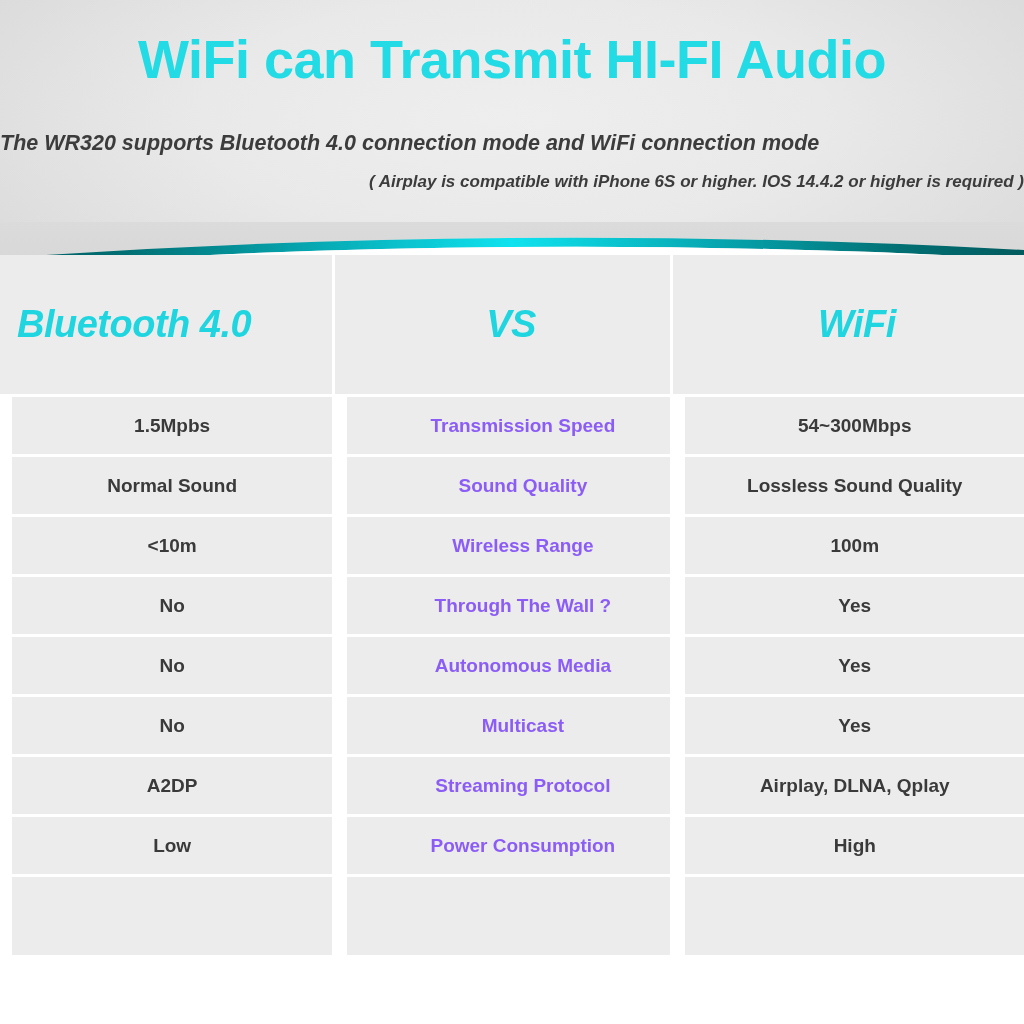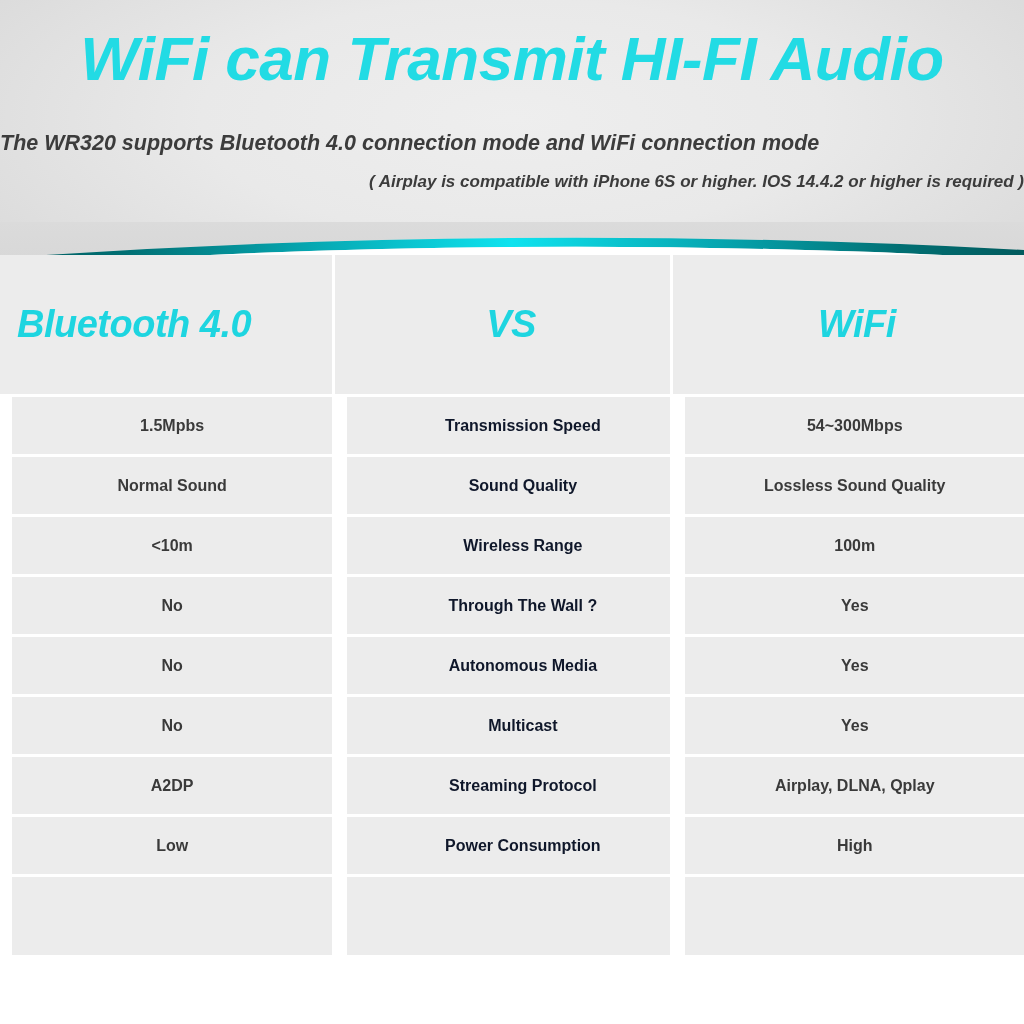--- a/index.html
+++ b/index.html
@@ -32,24 +32,23 @@
       radial-gradient(ellipse 80% 120% at 50% 45%, #eeeeee 0%, #e9e9e9 38%, #dcdcdc 72%, #d2d2d2 100%);
     overflow: hidden;
   }
 
   .hero-title {
     position: absolute;
     left: 0;
     top: 27px;
     width: 1024px;
     text-align: center;
-    font-size: 62px;
+    font-size: 54px;
     line-height: 64px;
     font-weight: bold;
-    font-style: italic;
     letter-spacing: -0.5px;
     color: #22dbe4;
     white-space: nowrap;
   }
 
   .hero-sub1 {
     position: absolute;
     left: 0;
     top: 128px;
     width: 1024px;
@@ -126,28 +125,28 @@
     white-space: nowrap;
     padding-left: 17px;
   }
   .hrow .tcell.c0 {
     justify-content: flex-start;
   }
 
   
   .brow .tcell {
     height: 60px;
-    font-size: 16px;
+    font-size: 19px;
     font-weight: bold;
     color: #3a3a3a;
     white-space: nowrap;
     margin-left: 12px;
   }
   .brow .tcell.c1 {
-    color: #0f172a;
+    color: #8b5cf6;
     padding-left: 28px;
   }
 
   
   .erow .tcell {
     height: 78px;
     border-bottom: none;
   }
 </style>
 </head>

